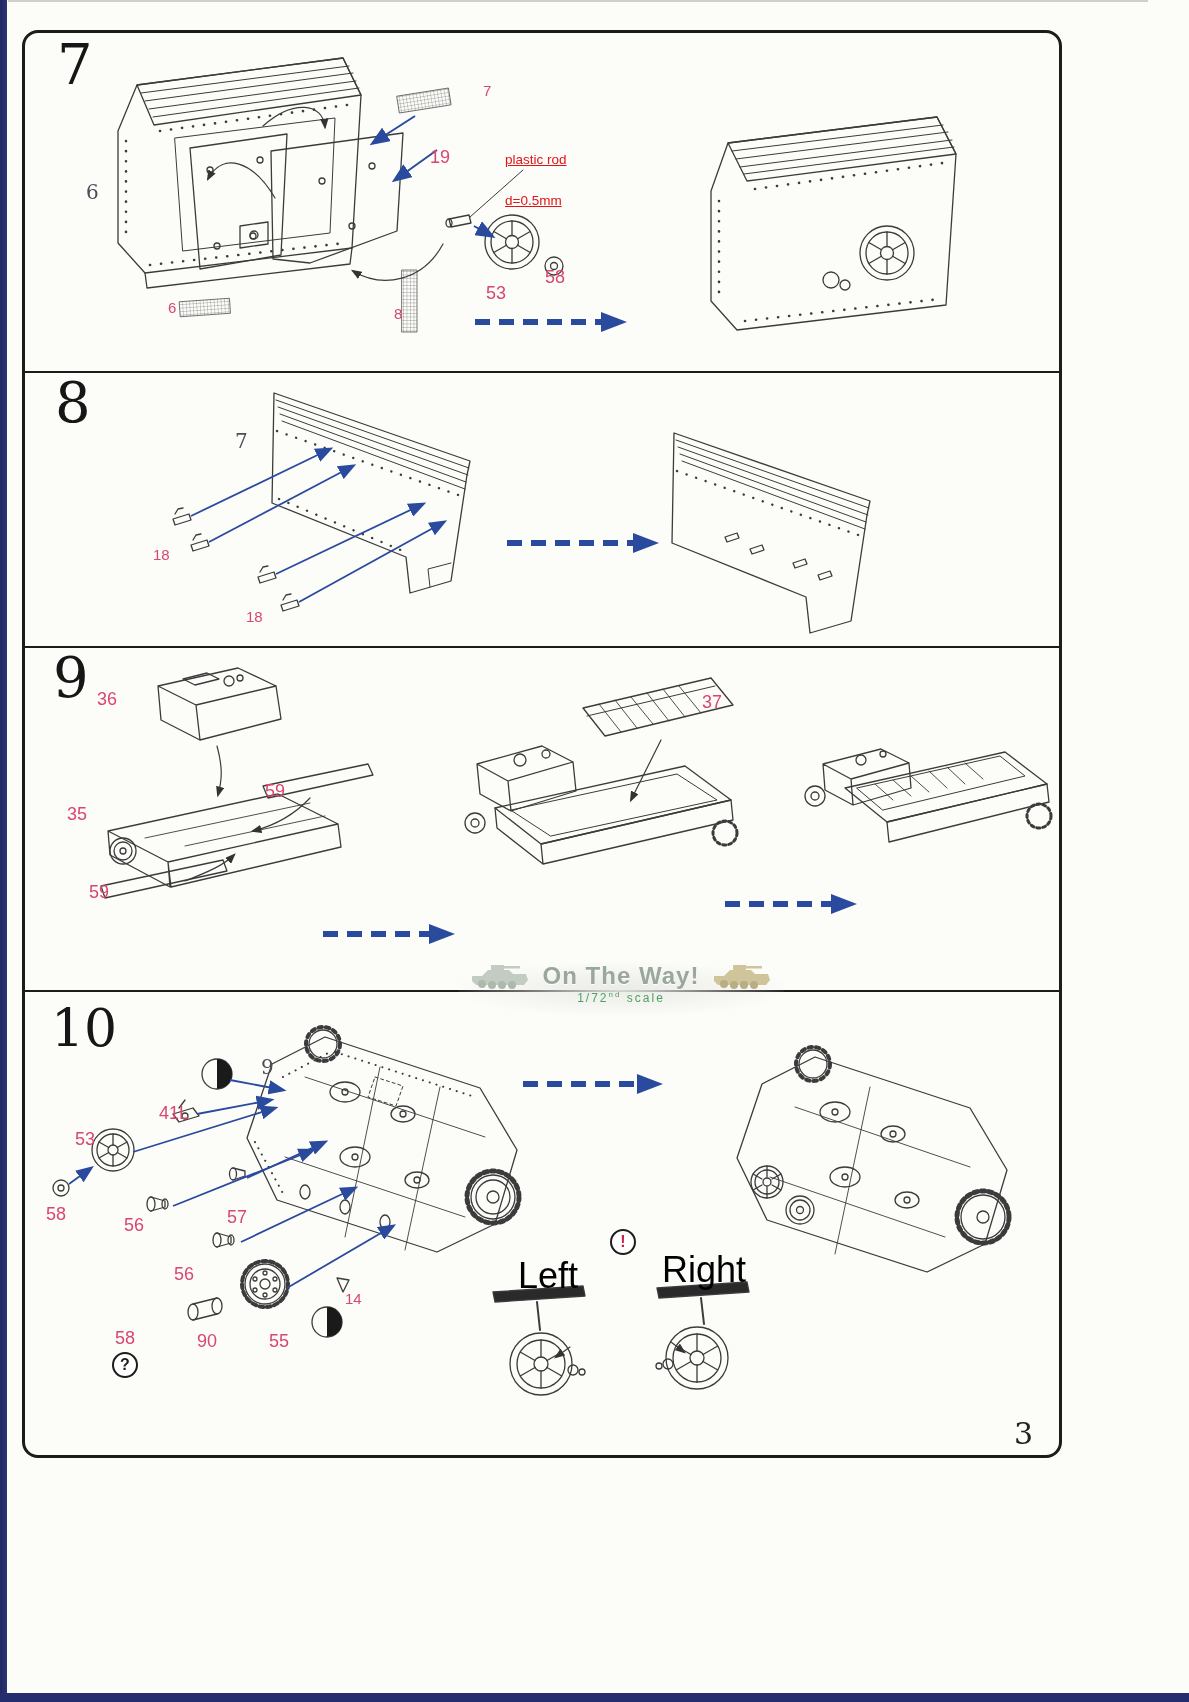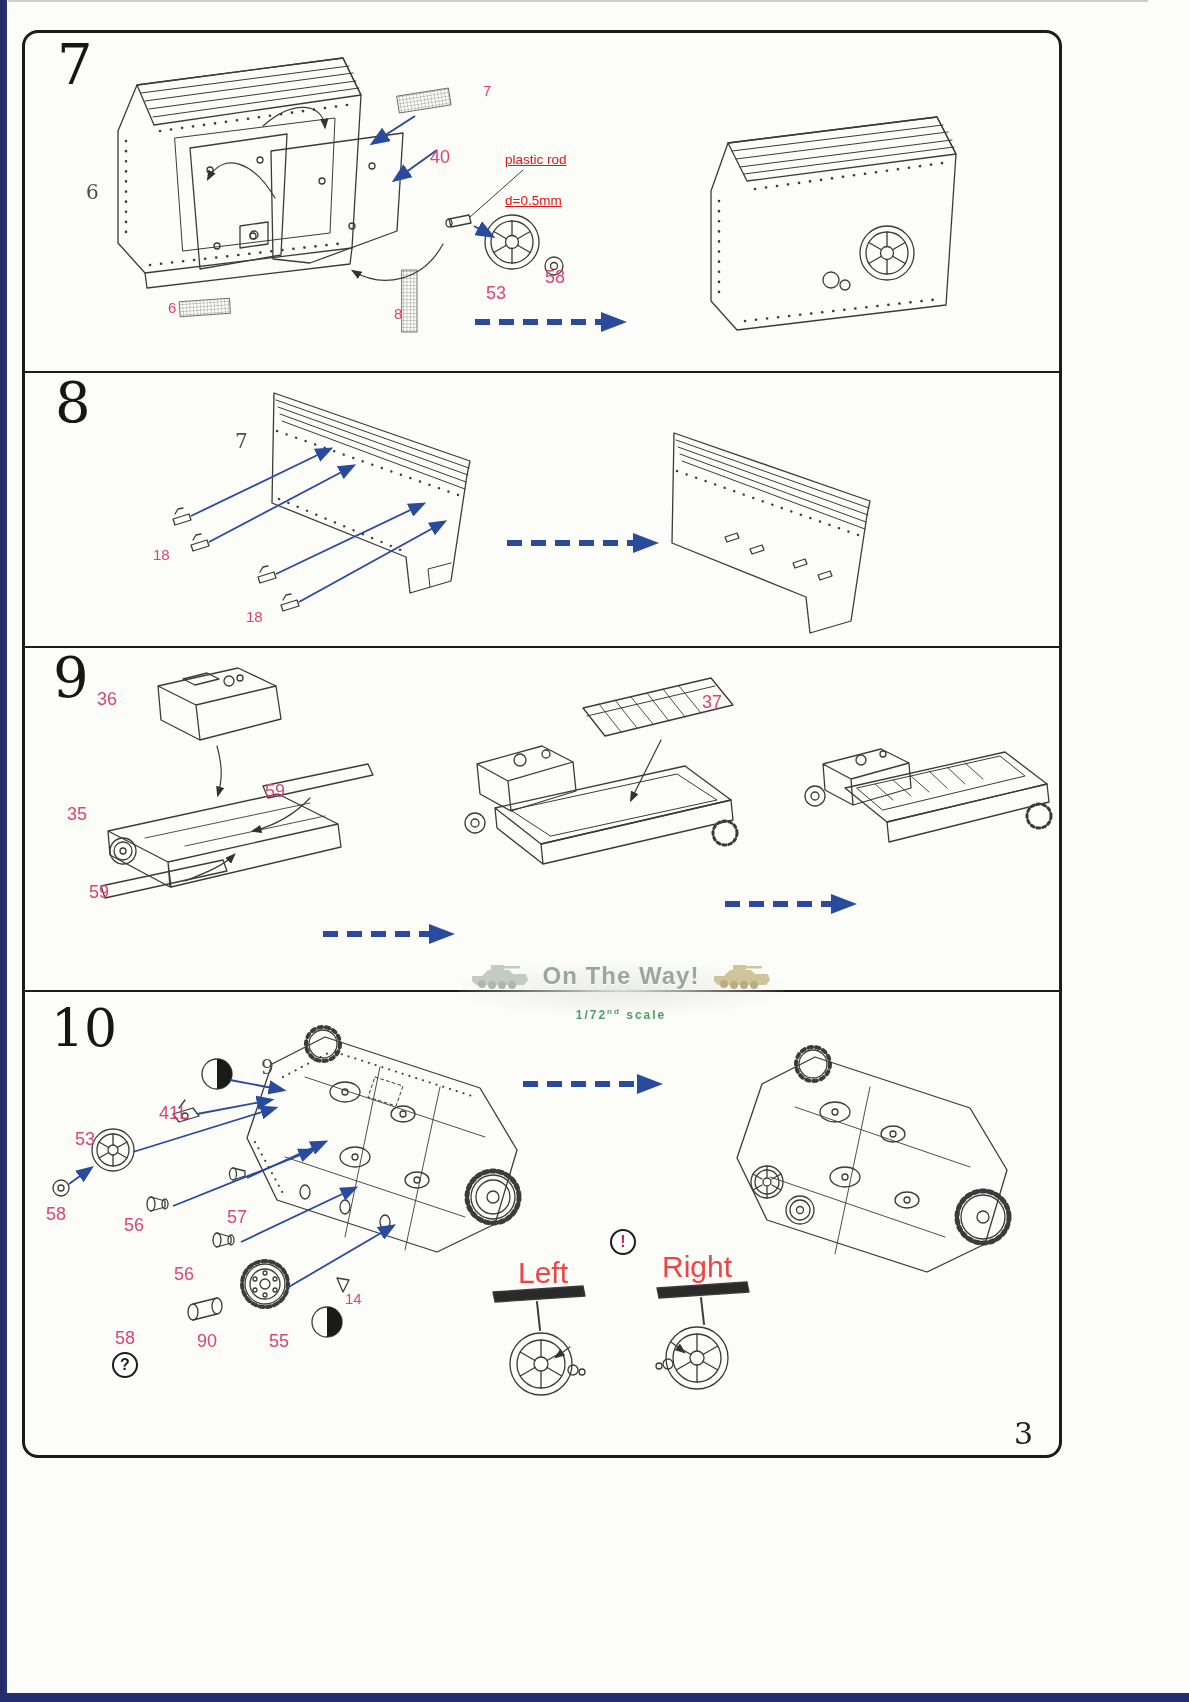--- a/index.html
+++ b/index.html
@@ -12,32 +12,32 @@
   .frame { position:absolute; left:22px; top:30px; width:1040px; height:1428px; border:3px solid #1c1c1c; border-radius:16px; }
   .divider { position:absolute; left:0; width:100%; height:2px; background:#1c1c1c; }
   .step { position:absolute; left:0; width:100%; }
   .step > svg { position:absolute; left:0; top:0; }
   .stepnum { position:absolute; font-family:"DejaVu Serif",serif; color:#161616; line-height:1; }
   .pl { position:absolute; color:#d84672; font-size:15px; line-height:1; }
   .pl.big { font-size:18px; }
   .pld { position:absolute; color:#4c4c55; font-family:"DejaVu Serif",serif; font-size:20px; line-height:1; }
   .rednote { position:absolute; color:#e01515; font-size:13.5px; line-height:1.3; }
   .rednote div { text-decoration:underline;margin-top:23px; }
-  .lr { position:absolute; color:#ef4444; font-size:30px; line-height:1; }
+  .lr { position:absolute; color:#000000; font-size:36px; line-height:1; }
   .circ { position:absolute; width:26px; height:26px; border:2.5px solid #1c1c1c; border-radius:50%;
           display:flex; align-items:center; justify-content:center; font-weight:700; font-size:16px;
           color:#1c1c1c; background:#fff; }
   .circ.red { color:#cc2244; }
   .pagenum { position:absolute; left:1014px; top:1416px; font-family:"DejaVu Serif",serif; font-size:30px; color:#222; }
   .watermark { position:absolute; left:458px; top:962px; width:326px; height:54px; display:flex; align-items:flex-start;
                justify-content:center; gap:10px; z-index:5;
                background:radial-gradient(ellipse at center, rgba(233,235,230,0.95) 0%, rgba(252,252,249,0) 75%); }
   .wm-text { text-align:center; }
   .wm-title { font-weight:700; font-size:24px; letter-spacing:1px; color:#9aa89b; text-shadow:0 1px 0 #ffffff; }
-  .wm-sub { font-weight:700; font-size:12px; letter-spacing:2px; color:#4f9f63;margin-top:17px; }
+  .wm-sub { font-weight:400; font-size:12px; letter-spacing:2px; color:#4f9f63; }
   .wm-sub sup { font-size:8px; }
 </style>
 </head>
 <body>
 
 <div class="scan">
 
   <div class="edge-top"></div>
   <div class="edge-left"></div>
   <div class="edge-bottom"></div>
@@ -119,21 +119,21 @@
           <path d="M412,117 L370,147" marker-end="url(#bh7)"></path>
           <path d="M449,193 L467,203" marker-end="url(#bh7)"></path>
         </g>
         <g stroke="#2a4a9e" fill="#2a4a9e">
           <path d="M450,289 H576" stroke-width="6" stroke-dasharray="15 9" fill="none"></path>
           <path d="M576,279 L602,289 L576,299 Z" stroke="none"></path>
         </g>
       </svg>
       <div class="stepnum" style="left:32px;top:4px;font-size:56px">7</div>
       <span class="pl" style="left:458px;top:50px">7</span>
-      <span class="pl big" style="left:405px;top:115px">40</span>
+      <span class="pl big" style="left:405px;top:115px">19</span>
       <div class="rednote" style="left:480px;top:95px">
         <div>plastic rod</div>
         <div>d=0.5mm</div>
       </div>
       <span class="pld" style="left:61px;top:149px">6</span>
       <span class="pl" style="left:143px;top:267px">6</span>
       <span class="pl" style="left:369px;top:273px">8</span>
       <span class="pl big" style="left:461px;top:251px">53</span>
       <span class="pl big" style="left:520px;top:235px">58</span>
     </section>

